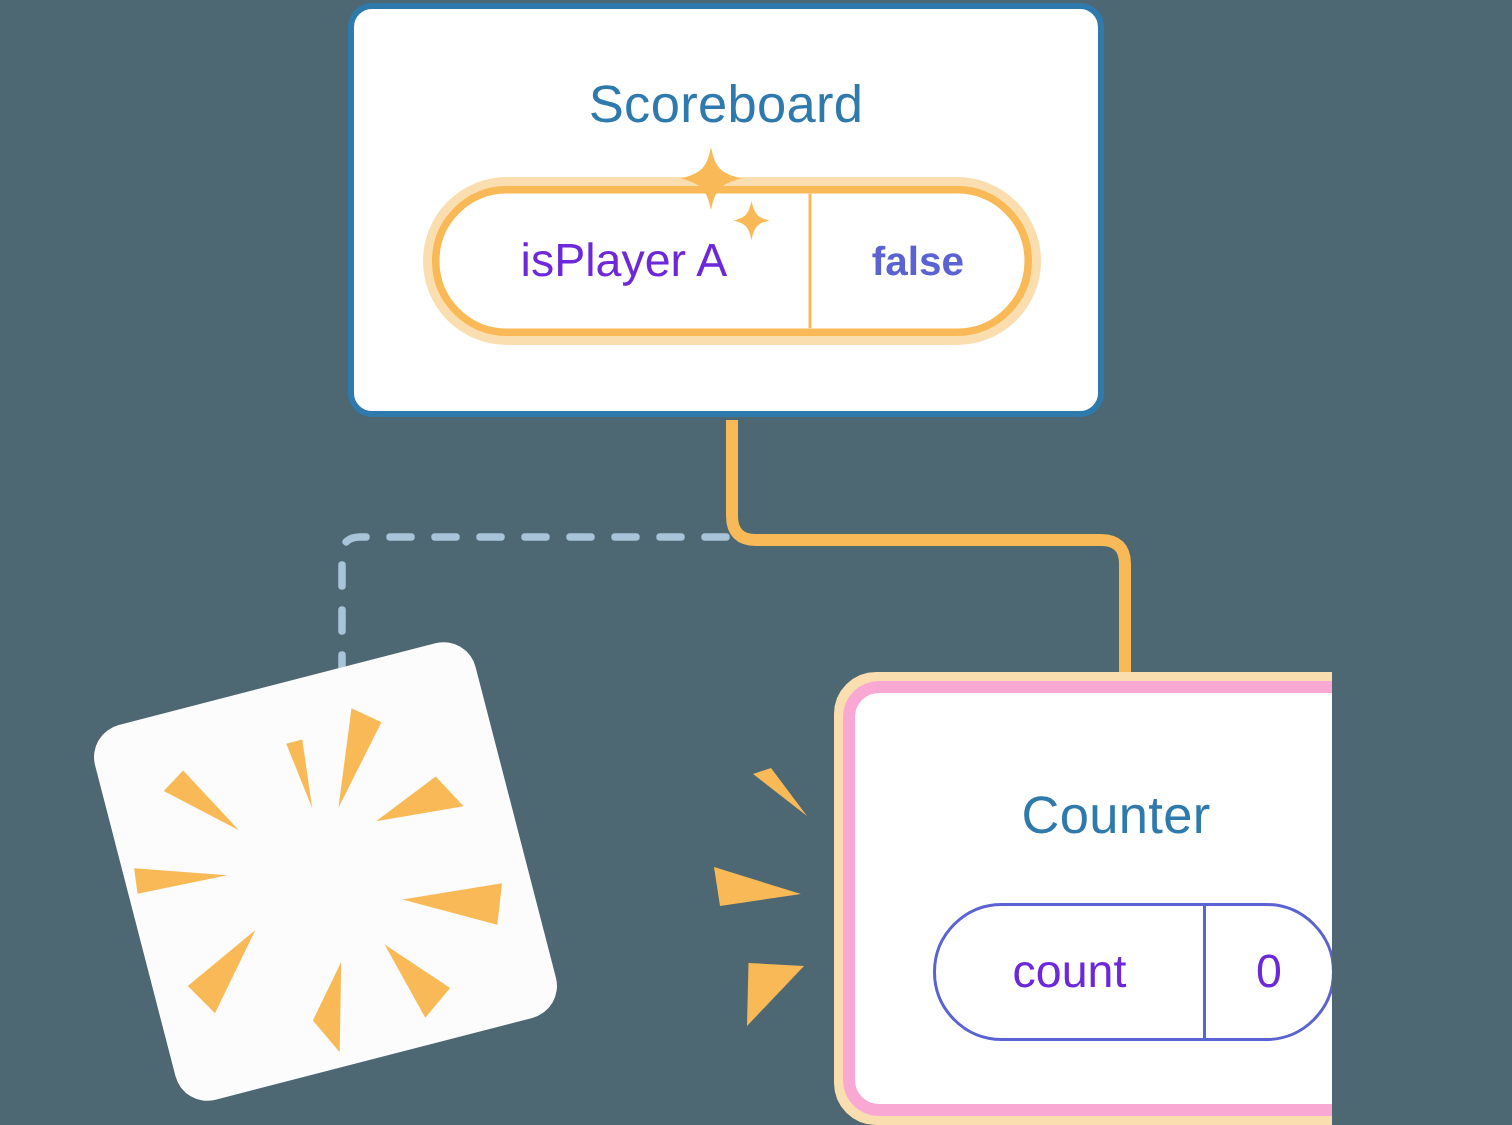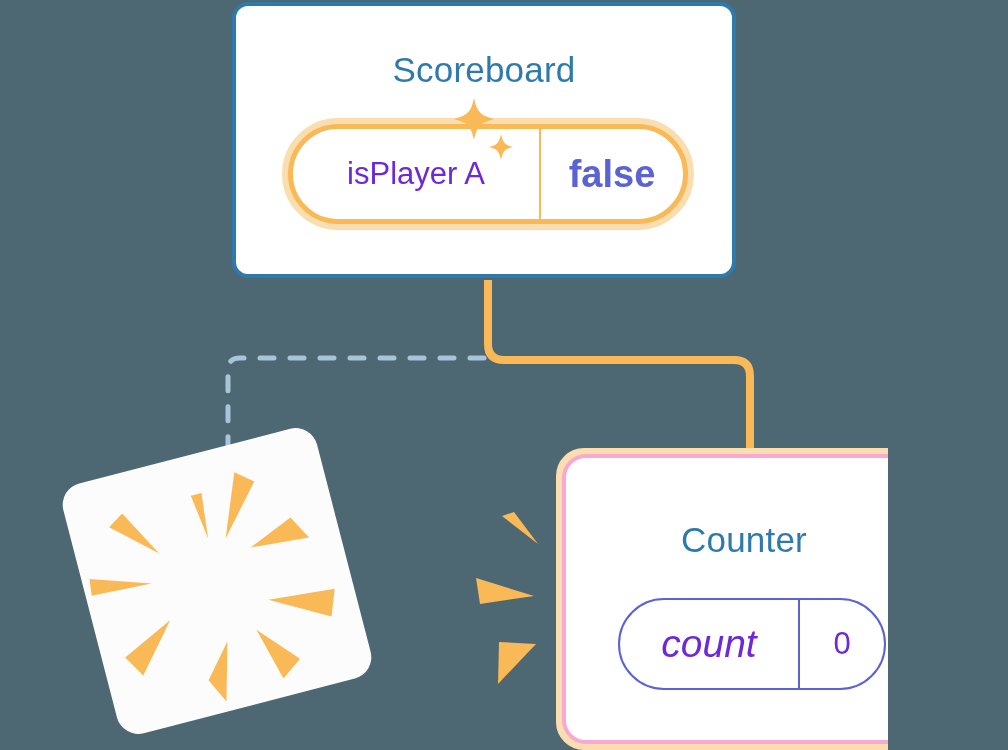--- a/index.html
+++ b/index.html
@@ -80,21 +80,21 @@
     color: #6d28d9;
     font-size: 31px;
   }
   .pill-hl-key {
     flex: 0 0 246px;
     border-right: 2.5px solid #f9b956;
   }
   .pill-hl-val {
     flex: 1 1 auto;
     font-weight: bold;
-    font-size: 38px;
+    font-size: 27px;
     color: #5b63d3;
   }
 
   
   .sparkles {
     position: absolute;
     left: 448px;
     top: 96px;
     width: 70px;
     height: 72px;
@@ -114,21 +114,21 @@
   .counter-glow {
     position: absolute;
     inset: 0;
     border: 9px solid #fbdeb0;
     border-radius: 28px;
     box-sizing: border-box;
   }
   .counter-ring {
     position: absolute;
     left: 6px; top: 6px; right: 6px; bottom: 6px;
-    border: 4px solid #f9a8d4;
+    border: 8px solid #f9a8d4;
     border-radius: 24px;
     background: #ffffff;
     box-sizing: border-box;
   }
   .ct-title { margin-top: 62px; }
 
   .pill-plain {
     position: absolute;
     left: 52px;
     top: 140px;
@@ -137,22 +137,21 @@
     border: 2.2px solid #5b63d3;
     border-radius: 46px;
     background: #ffffff;
     box-sizing: border-box;
     display: flex;
     overflow: hidden;
   }
   .pill-plain-key {
     flex: 0 0 178px;
     border-right: 2.2px solid #5b63d3;
-    font-size: 39px;
-    font-style: italic;
+    font-size: 31px;
   }
   .pill-plain-val {
     flex: 1 1 auto;
     font-size: 31px;
   }
 
   
   .card-tilted {
     position: absolute;
     left: 86px;

